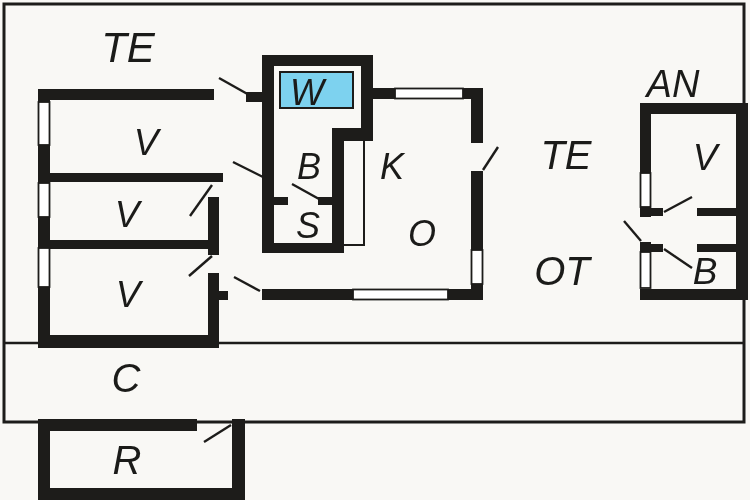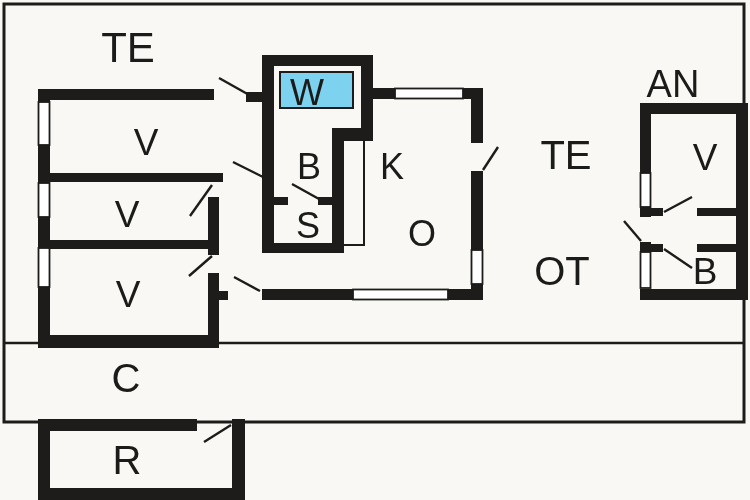--- a/index.html
+++ b/index.html
@@ -1,16 +1,16 @@
 <!DOCTYPE html>
 <html><head>
 <meta charset="utf-8">
 <style>
   html,body{margin:0;padding:0;background:#ffffff;}
-  .stage{width:750px;height:500px;position:relative;overflow:hidden;}
+  .stage{width:750px;height:500px;position:relative;overflow:hidden;font-style:italic;}
   .lbl{font-family:"Liberation Sans","DejaVu Sans",sans-serif;font-weight:400;}
   svg{display:block;}
 </style>
 </head>
 <body>
 
 <div class="stage">
 <svg width="750" height="500" viewBox="0 0 750 500">
 
   <rect x="0" y="0" width="750" height="500" fill="#f9f8f5"></rect>

